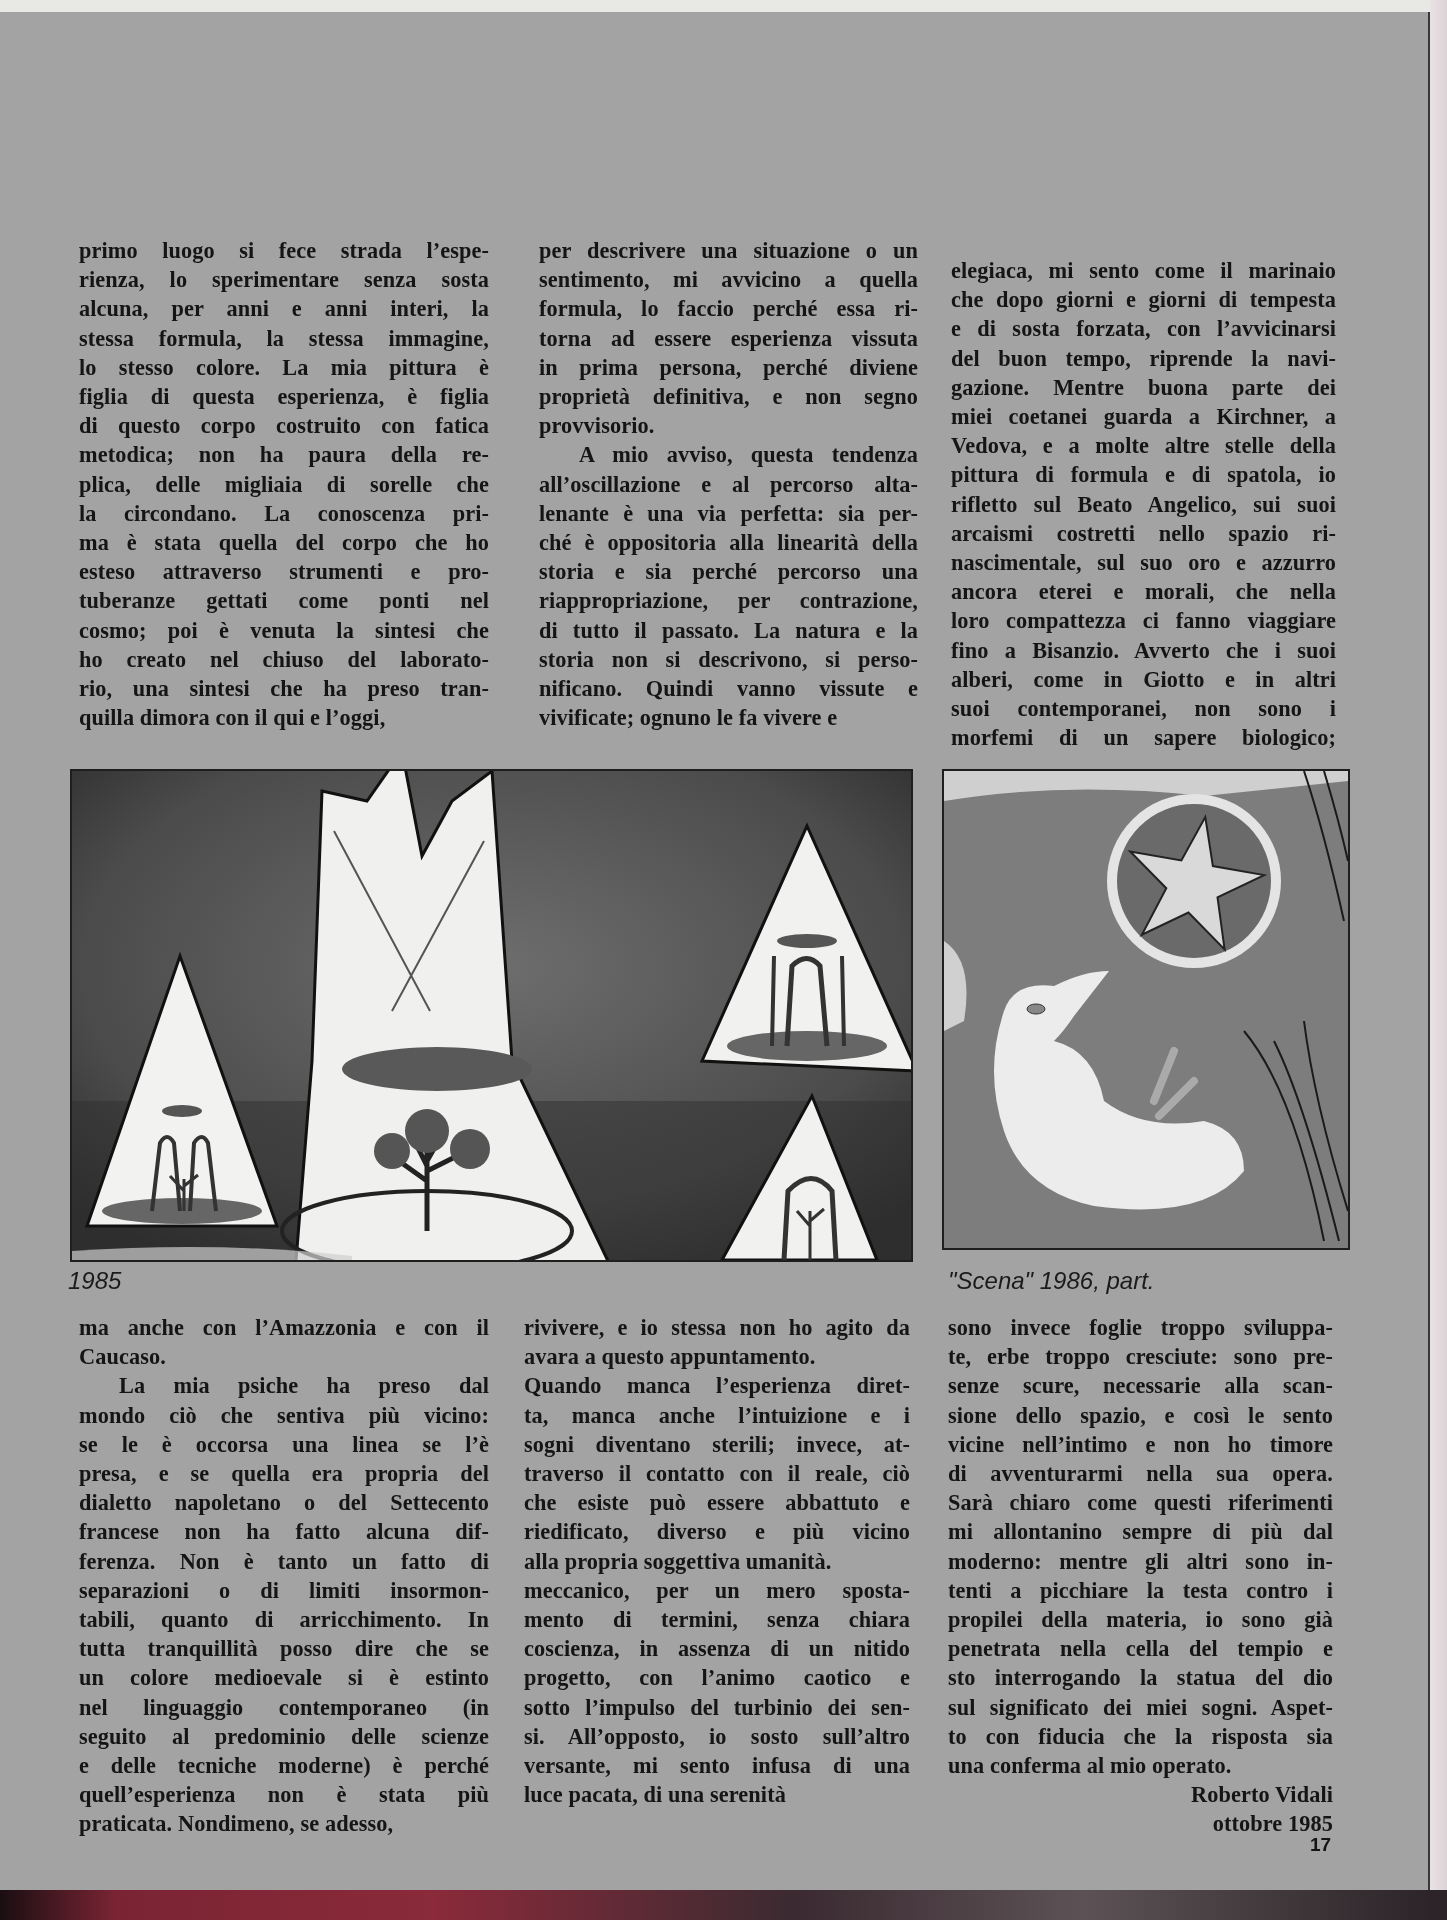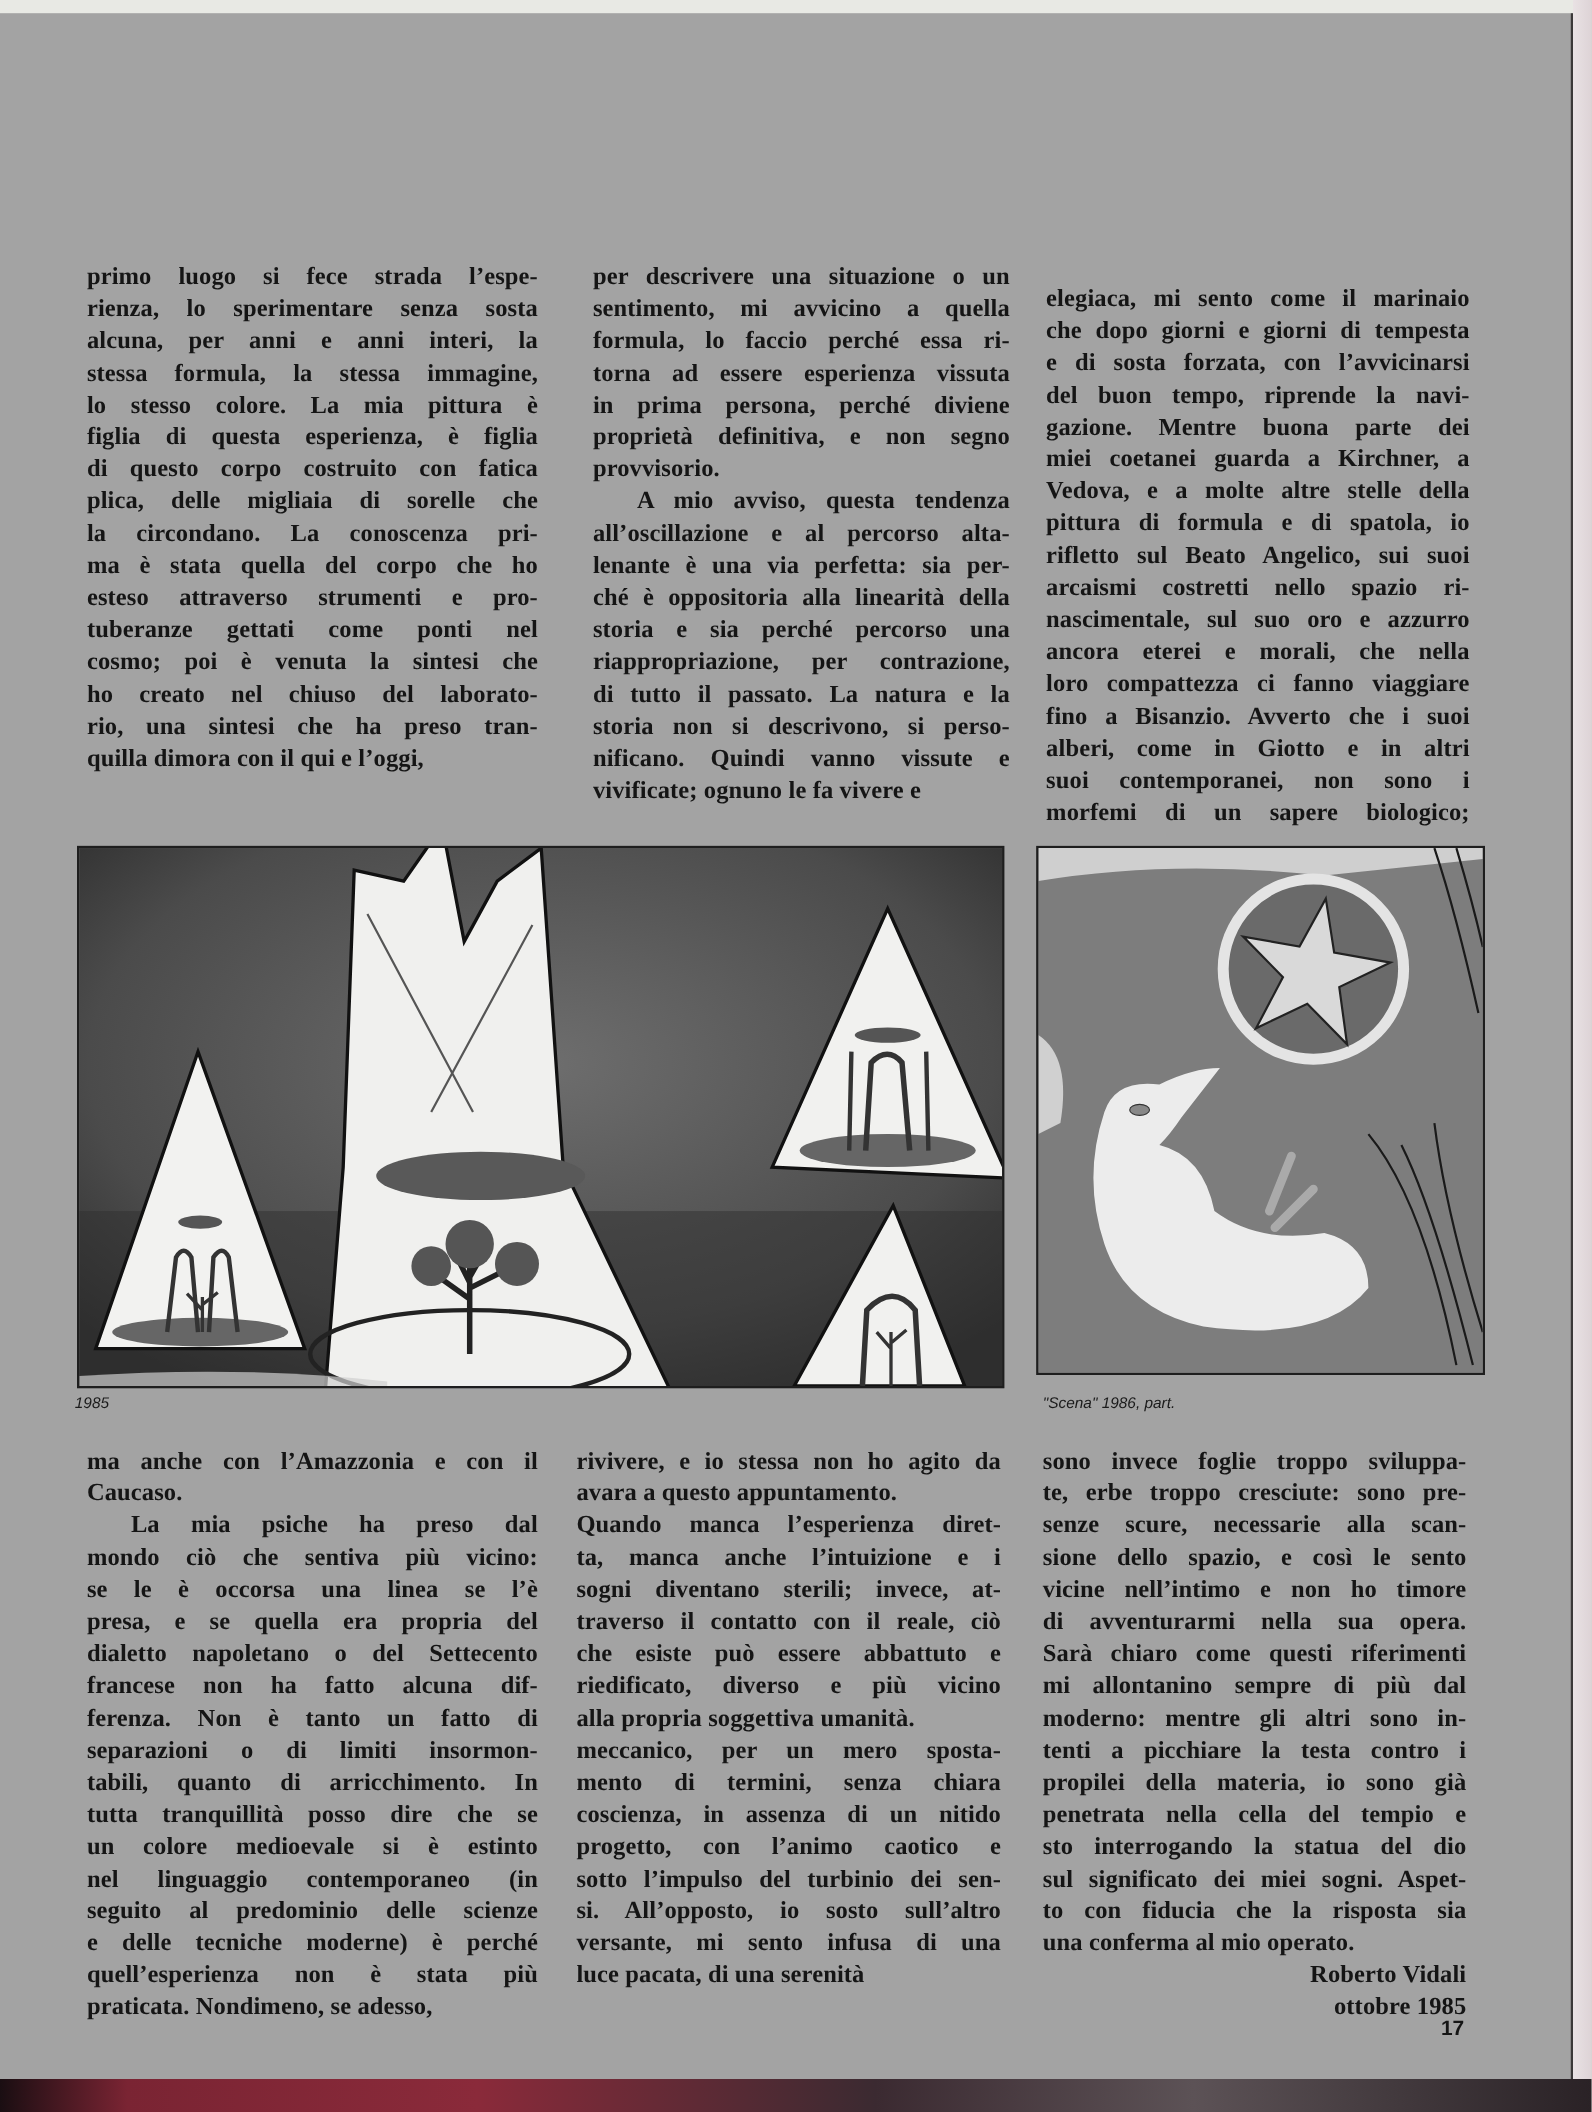--- a/index.html
+++ b/index.html
@@ -42,21 +42,21 @@
   .figure {
     position: absolute; overflow: hidden;
     border: 2px solid #1e1e1e;
   }
   #fig1 { left: 70px; top: 757px; width: 839px; height: 489px; background: #5a5a5a; }
   #fig2 { left: 942px; top: 757px; width: 404px; height: 477px; background: #858585; }
   .figure svg { display: block; width: 100%; height: 100%; }
 
   .caption {
     position: absolute; font-family: "Liberation Sans", "DejaVu Sans", sans-serif;
-    font-style: italic; font-size: 14px; color: #1b1b1b;
+    font-style: italic; font-size: 24px; color: #1b1b1b;
   }
   #cap1 { left: 68px; top: 1255px; }
   #cap2 { left: 948px; top: 1255px; }
 
   .page-number {
     position: absolute; left: 1310px; top: 1822px;
     font-family: "Liberation Sans", "DejaVu Sans", sans-serif; font-weight: bold; font-size: 19px;
   }
 </style>
 </head>
@@ -65,20 +65,21 @@
 <div class="page">
 
   <div class="col" id="c1">
       <span class="line">primo luogo si fece strada l’espe-</span>
       <span class="line">rienza, lo sperimentare senza sosta</span>
       <span class="line">alcuna, per anni e anni interi, la</span>
       <span class="line">stessa formula, la stessa immagine,</span>
       <span class="line">lo stesso colore. La mia pittura è</span>
       <span class="line">figlia di questa esperienza, è figlia</span>
       <span class="line">di questo corpo costruito con fatica</span>
+      <span class="line">metodica; non ha paura della re-</span>
       <span class="line">plica, delle migliaia di sorelle che</span>
       <span class="line">la circondano. La conoscenza pri-</span>
       <span class="line">ma è stata quella del corpo che ho</span>
       <span class="line">esteso attraverso strumenti e pro-</span>
       <span class="line">tuberanze gettati come ponti nel</span>
       <span class="line">cosmo; poi è venuta la sintesi che</span>
       <span class="line">ho creato nel chiuso del laborato-</span>
       <span class="line">rio, una sintesi che ha preso tran-</span>
       <span class="line last">quilla dimora con il qui e l’oggi,</span>
     </div>

